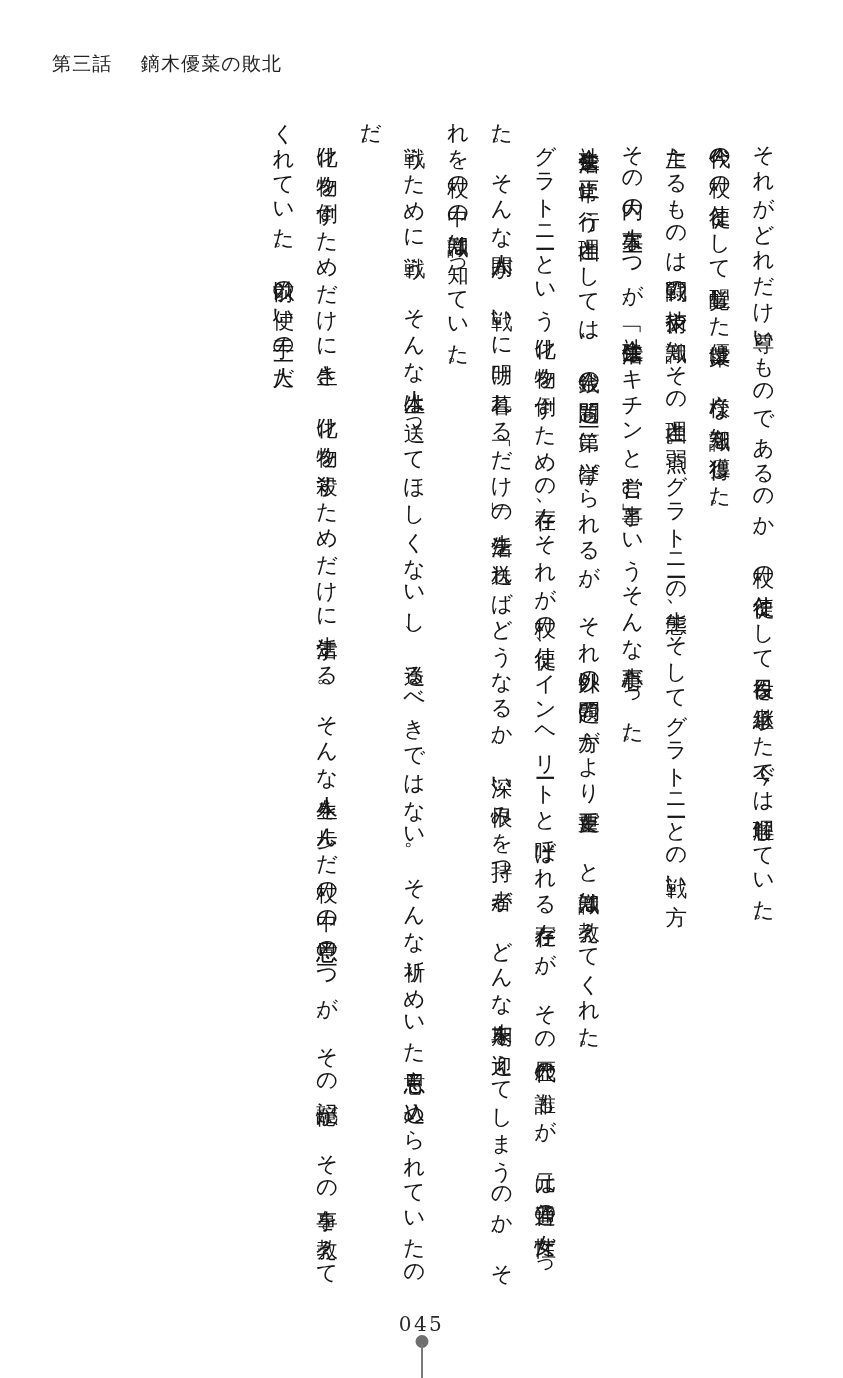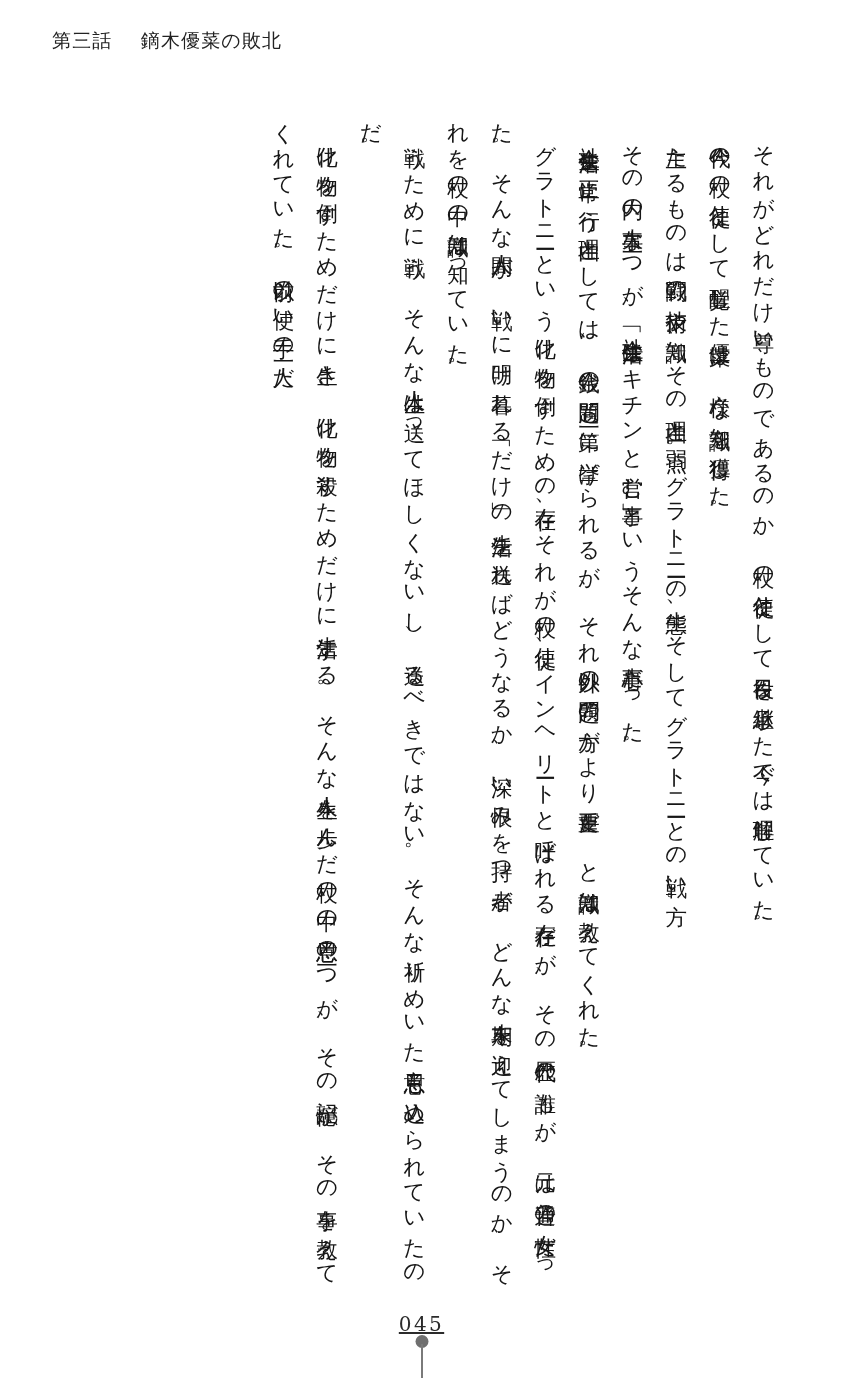--- a/index.html
+++ b/index.html
@@ -17,21 +17,21 @@
   }
 
   .page {
     position: absolute;
     inset: 0;
   }
 
   
   .header {
     position: absolute;
-    top: 28px;
+    top: 51px;
     left: 52px;
     font-size: 19px;
     letter-spacing: 0.06em;
     color: #222;
     white-space: nowrap;
   }
   .header .header-sep {
     display: inline-block;
     width: 14px;
   }
@@ -64,21 +64,20 @@
   
   .folio {
     position: absolute;
     bottom: 42px;
     left: 0;
     right: 0;
     text-align: center;
     font-size: 20px;
     letter-spacing: 0.12em;
     color: #2b2b2b;
-    text-decoration: underline;
   }
   .folio-rule {
     position: absolute;
     bottom: 0px;
     left: 50%;
     transform: translateX(-50%);
     width: 2px;
     height: 34px;
     background: #7a7a7a;
   }

